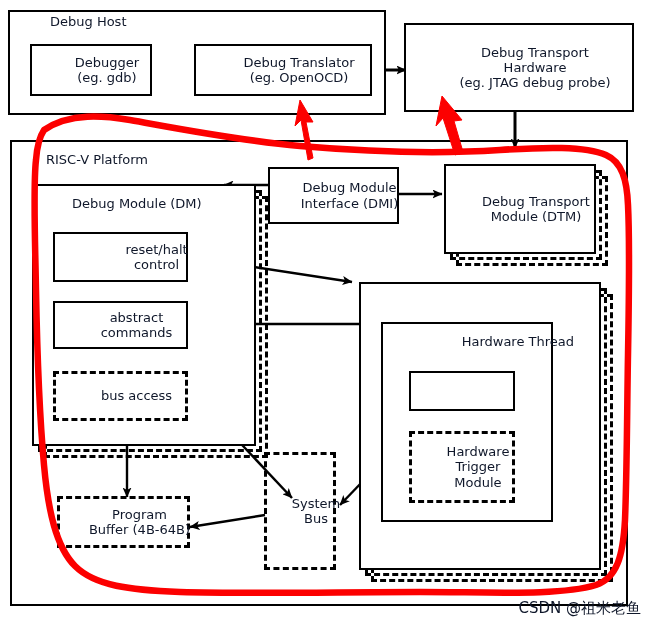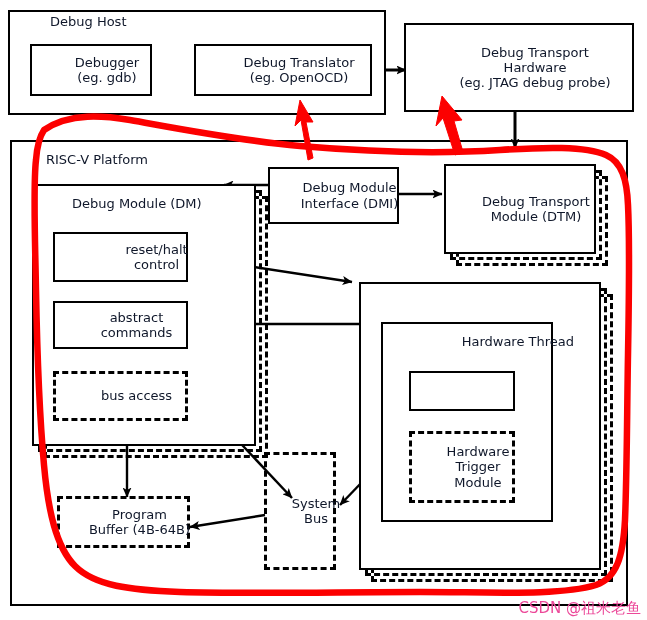--- a/index.html
+++ b/index.html
@@ -65,21 +65,21 @@
   .lbl.ctr {
     display: flex;
     align-items: center;
     justify-content: center;
   }
   .watermark {
     position: absolute;
     right: 6px;
     bottom: 2px;
     font-size: 15px;
-    color: #ec4899;
+    color: #0f172a;
     z-index: 6;
     white-space: nowrap;
     font-family: "DejaVu Sans", sans-serif;
   }
 </style>
 </head>
 <body>
 
 <div id="stage">
 

